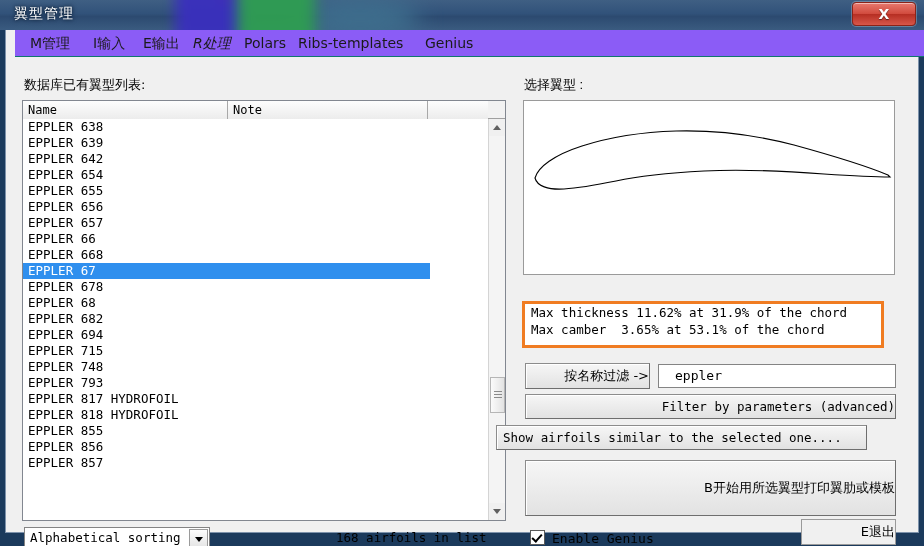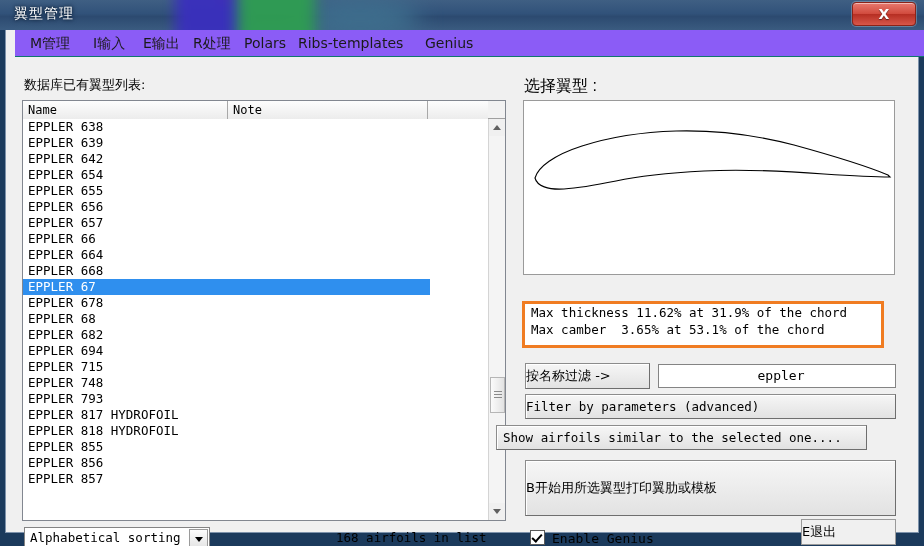--- a/index.html
+++ b/index.html
@@ -183,21 +183,21 @@
   .count-text {
     position: absolute; left: 330px; top: 500px;
     font-family: "DejaVu Sans Mono", monospace;
     font-size: 12.5px; color: #000;
   }
 
   
   .lbl-select {
     position: absolute; left: 518px; top: 46px;
     font-family: Liberation Sans, sans-serif;
-    font-size: 16px; color: #000;
+    font-size: 13px; color: #000;
   }
   .preview {
     position: absolute; left: 517px; top: 70px;
     width: 372px; height: 175px;
     background: #ffffff;
     border: 1px solid #9a9a9a;
     box-sizing: border-box;
   }
   .infobox {
     position: absolute; left: 516px; top: 271px;
@@ -215,34 +215,34 @@
 
   .btn {
     position: absolute;
     background: linear-gradient(180deg,#f6f6f6 0%,#ececec 50%,#e2e2e2 100%);
     border: 1px solid #8c8c8c;
     border-right-color:#6e6e6e; border-bottom-color:#6e6e6e;
     box-shadow: inset 1px 1px 0 #ffffff;
     box-sizing: border-box;
     font-family: "DejaVu Sans Mono", monospace;
     font-size: 12.5px; color: #000;
-    text-align: left;
+    text-align: right;
     white-space: nowrap;
   }
   .btn-cn { font-family: "DejaVu Sans", sans-serif; font-size: 13px; }
 
   .textinput {
     position: absolute; left: 652px; top: 334px;
     width: 238px; height: 24px;
     background: #ffffff;
     border: 1px solid #848484;
     box-sizing: border-box;
     font-family: "DejaVu Sans Mono", monospace;
     font-size: 13px; color: #000;
-    line-height: 22px; padding-left: 8px; text-align: center;
+    line-height: 22px; padding-left: 16px;
   }
 
   .chk-wrap {
     position: absolute; left: 524px; top: 500px;
     font-family: "DejaVu Sans Mono", monospace;
     font-size: 13px; color: #000;
   }
   .chk-box {
     display: inline-block; width: 13px; height: 13px;
     border: 1px solid #5a5a5a; background: #fff;
@@ -289,21 +289,21 @@
     <div class="title-text">翼型管理</div>
     <div class="close-btn">X</div>
   </div>
 
   <div class="window-body">
 
     <div class="menubar">
       <div class="menu-item" style="left:10px;">M管理</div>
       <div class="menu-item" style="left:73px;">I输入</div>
       <div class="menu-item" style="left:123px;">E输出</div>
-      <div class="menu-item" style="left:173px;">R处理</div>
+      <div class="menu-item" style="left:173px;font-style:italic;">R处理</div>
       <div class="menu-item" style="left:224px;">Polars</div>
       <div class="menu-item" style="left:278px;">Ribs-templates</div>
       <div class="menu-item" style="left:405px;">Genius</div>
     </div>
 
     <div class="lbl-list">数据库已有翼型列表:</div>
 
     <div class="listbox">
 
       <div class="list-header">
@@ -314,21 +314,20 @@
 
       <div class="list-scroll" id="list-rows">
           <div class="list-row">EPPLER 638</div>
           <div class="list-row">EPPLER 639</div>
           <div class="list-row">EPPLER 642</div>
           <div class="list-row">EPPLER 654</div>
           <div class="list-row">EPPLER 655</div>
           <div class="list-row">EPPLER 656</div>
           <div class="list-row">EPPLER 657</div>
           <div class="list-row">EPPLER 66</div>
-          <div class="list-row">EPPLER 664</div>
           <div class="list-row">EPPLER 668</div>
           <div class="list-row selected">EPPLER 67</div>
           <div class="list-row">EPPLER 678</div>
           <div class="list-row">EPPLER 68</div>
           <div class="list-row">EPPLER 682</div>
           <div class="list-row">EPPLER 694</div>
           <div class="list-row">EPPLER 715</div>
           <div class="list-row">EPPLER 748</div>
           <div class="list-row">EPPLER 793</div>
           <div class="list-row">EPPLER 817 HYDROFOIL</div>

